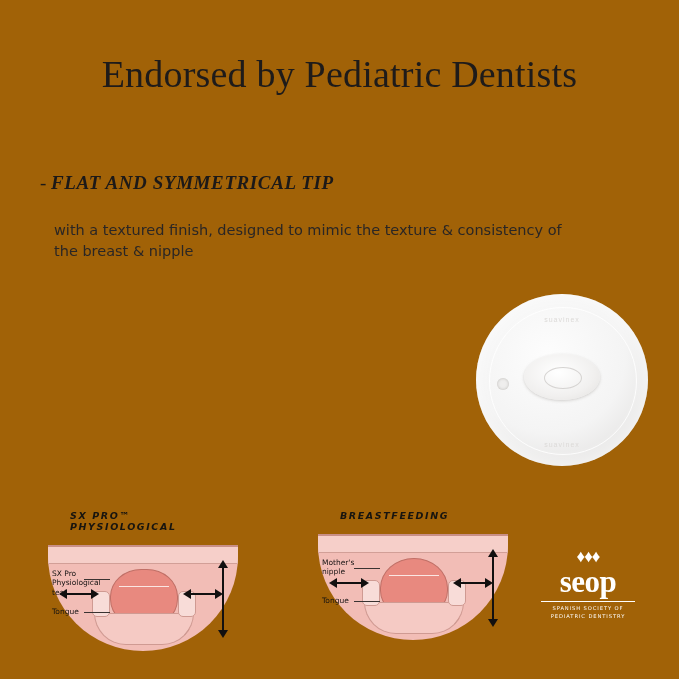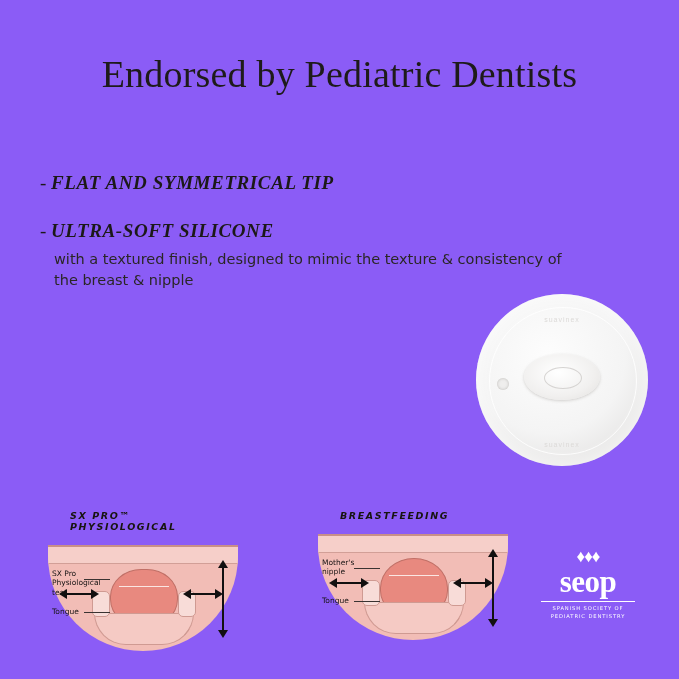--- a/index.html
+++ b/index.html
@@ -11,21 +11,21 @@
     height: 679px;
     background: #b0a7a1;
     font-family: "Liberation Sans", sans-serif;
     overflow: hidden;
     position: relative;
   }
   .page {
     position: relative;
     width: 679px;
     height: 679px;
-    background: #8b5cf6;
+    background: #a16207;
   }
 
   
   .headline {
     position: absolute;
     top: 52px;
     left: 0;
     width: 679px;
     text-align: center;
     font-family: "Liberation Serif", serif;
@@ -304,23 +304,20 @@
     <div class="feature f1">
       <div class="feat-title">
         <span class="dash">-</span><span>FLAT AND SYMMETRICAL TIP</span>
       </div>
     </div>
 
     <div class="feature f2">
     </div>
 
     <div class="feature f3">
-      <div class="feat-title">
-        <span class="dash">-</span><span>ULTRA-SOFT SILICONE</span>
-      </div>
       <div class="feat-body">with a textured finish, designed to mimic the texture &amp; consistency of the breast &amp; nipple</div>
     </div>
 
   </div>
 
   <div class="nipple-photo">
     <div class="ring"></div>
     <div class="brandtop">suavinex</div>
     <div class="teat"></div>
     <div class="vent"></div>

